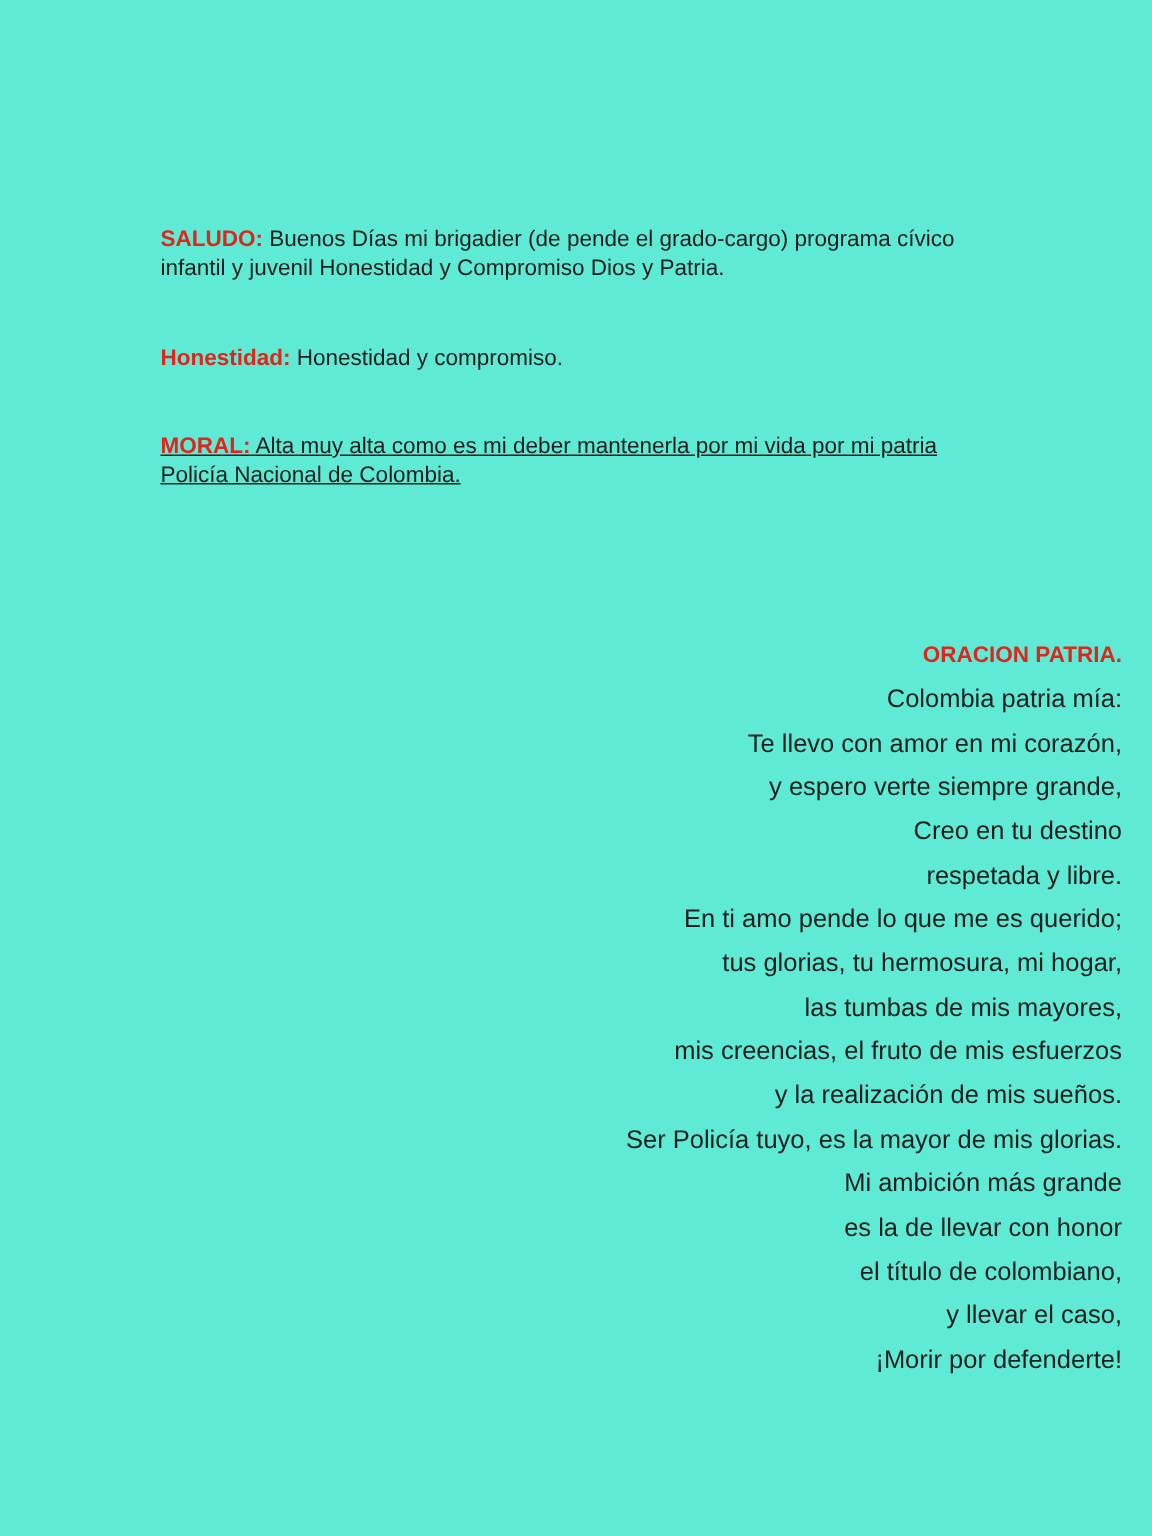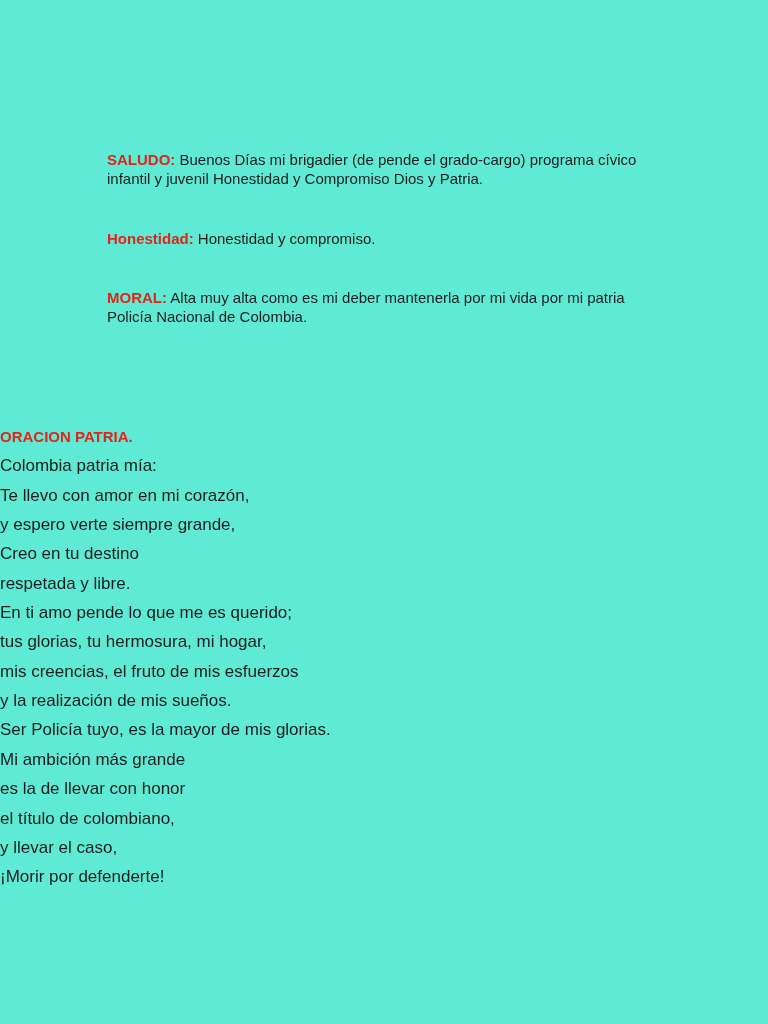--- a/index.html
+++ b/index.html
@@ -28,28 +28,28 @@
       font-size: 15px;
       line-height: 19px;
       margin: 0;
     }
     .label {
       color: #e0261c;
       font-weight: bold;
     }
     #p-saludo { top: 150px; }
     #p-despedida { top: 229px; }
-    #p-moral { top: 288px; }
+    #p-moral { top: 288px; text-decoration: underline; }
 
     .poem {
       position: absolute;
       left: 0;
       width: 748px;
       top: 427px;
-      text-align: left;
+      text-align: right;
     }
     .poem-title {
       color: #e0261c;
       font-weight: bold;
       font-size: 15px;
       line-height: 20px;
       height: 29.4px;
       margin: 0;
     }
     .poem-line {
@@ -72,20 +72,21 @@
 
   <div class="poem">
     <p class="poem-title">ORACION PATRIA.</p>
     <p class="poem-line">Colombia patria mía:</p>
     <p class="poem-line">Te llevo con amor en mi corazón,</p>
     <p class="poem-line">y espero verte siempre grande,</p>
     <p class="poem-line">Creo en tu destino</p>
     <p class="poem-line">respetada y libre.</p>
     <p class="poem-line">En ti amo pende lo que me es querido;</p>
     <p class="poem-line">tus glorias, tu hermosura, mi hogar,</p>
+    <p class="poem-line">las tumbas de mis mayores,</p>
     <p class="poem-line">mis creencias, el fruto de mis esfuerzos</p>
     <p class="poem-line">y la realización de mis sueños.</p>
     <p class="poem-line">Ser Policía tuyo, es la mayor de mis glorias.</p>
     <p class="poem-line">Mi ambición más grande</p>
     <p class="poem-line">es la de llevar con honor</p>
     <p class="poem-line">el título de colombiano,</p>
     <p class="poem-line">y llevar el caso,</p>
     <p class="poem-line">¡Morir por defenderte!</p>
   </div>
 

